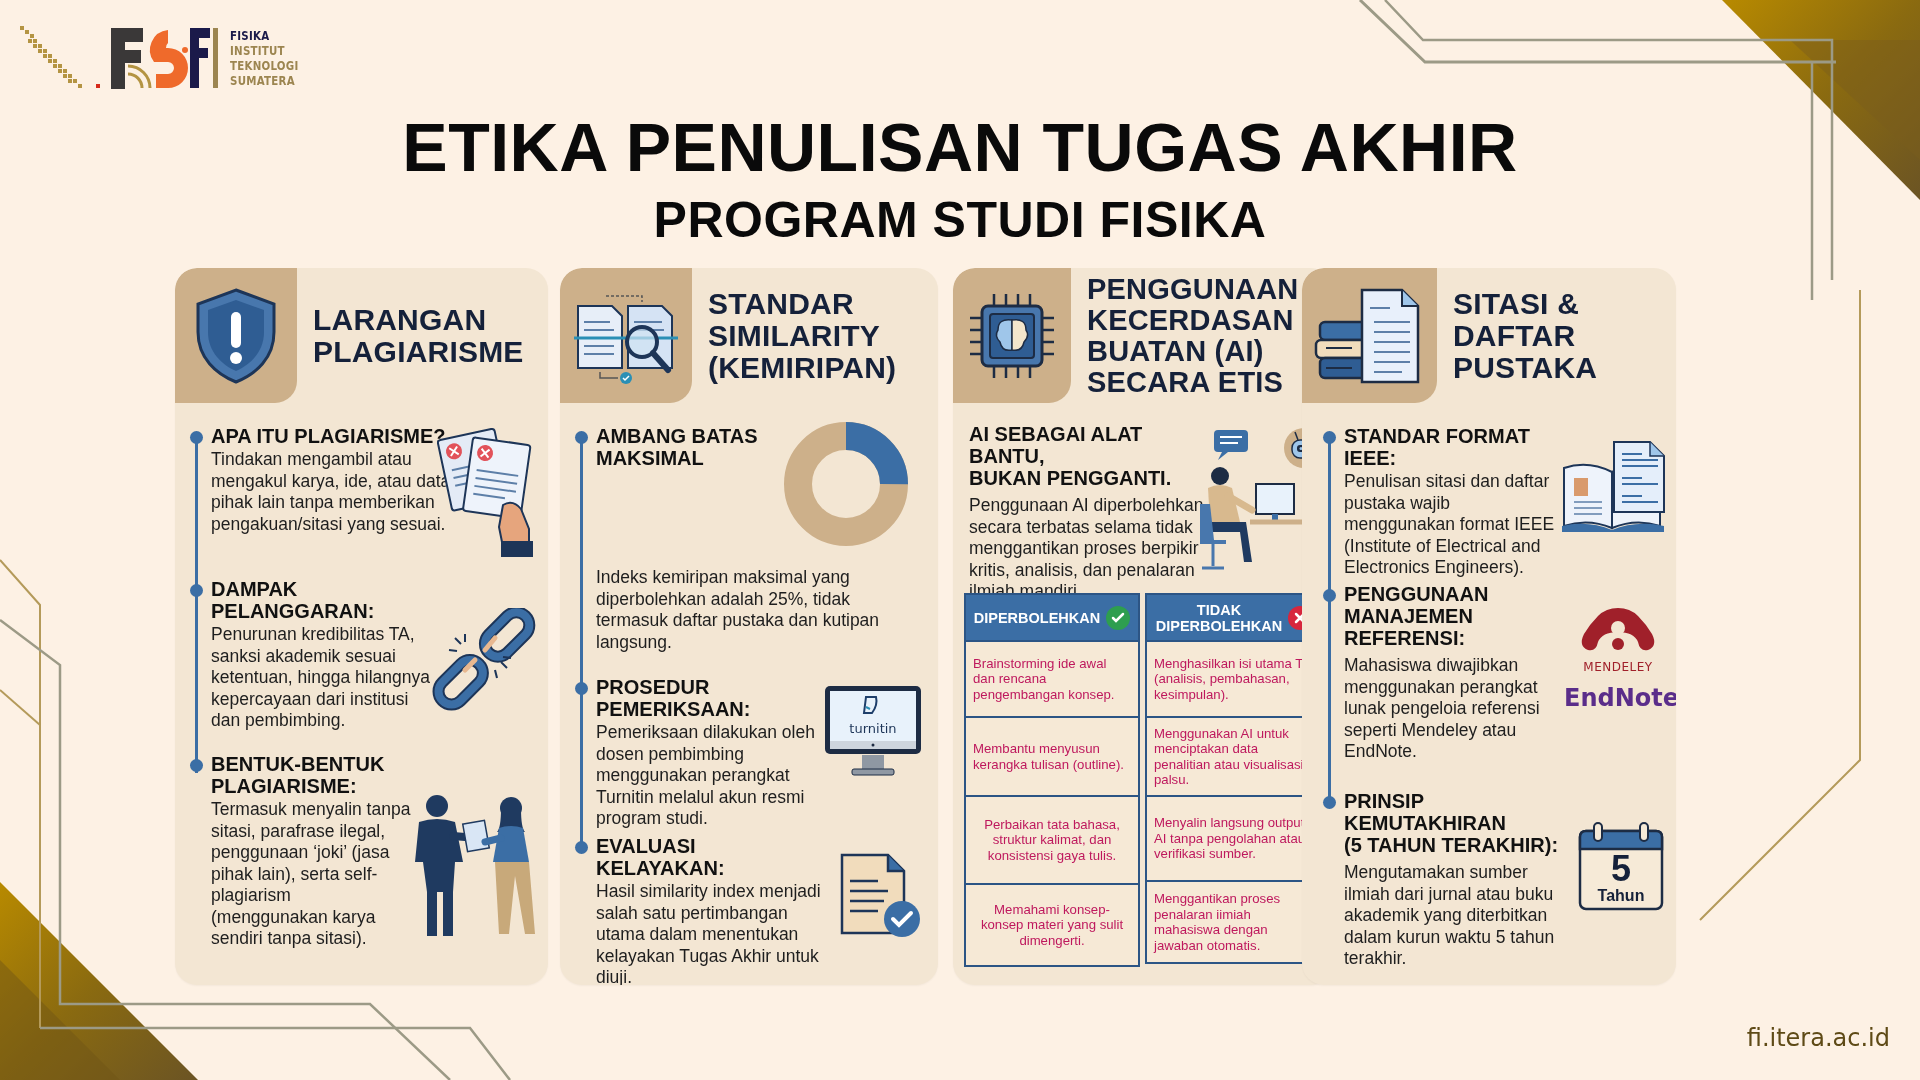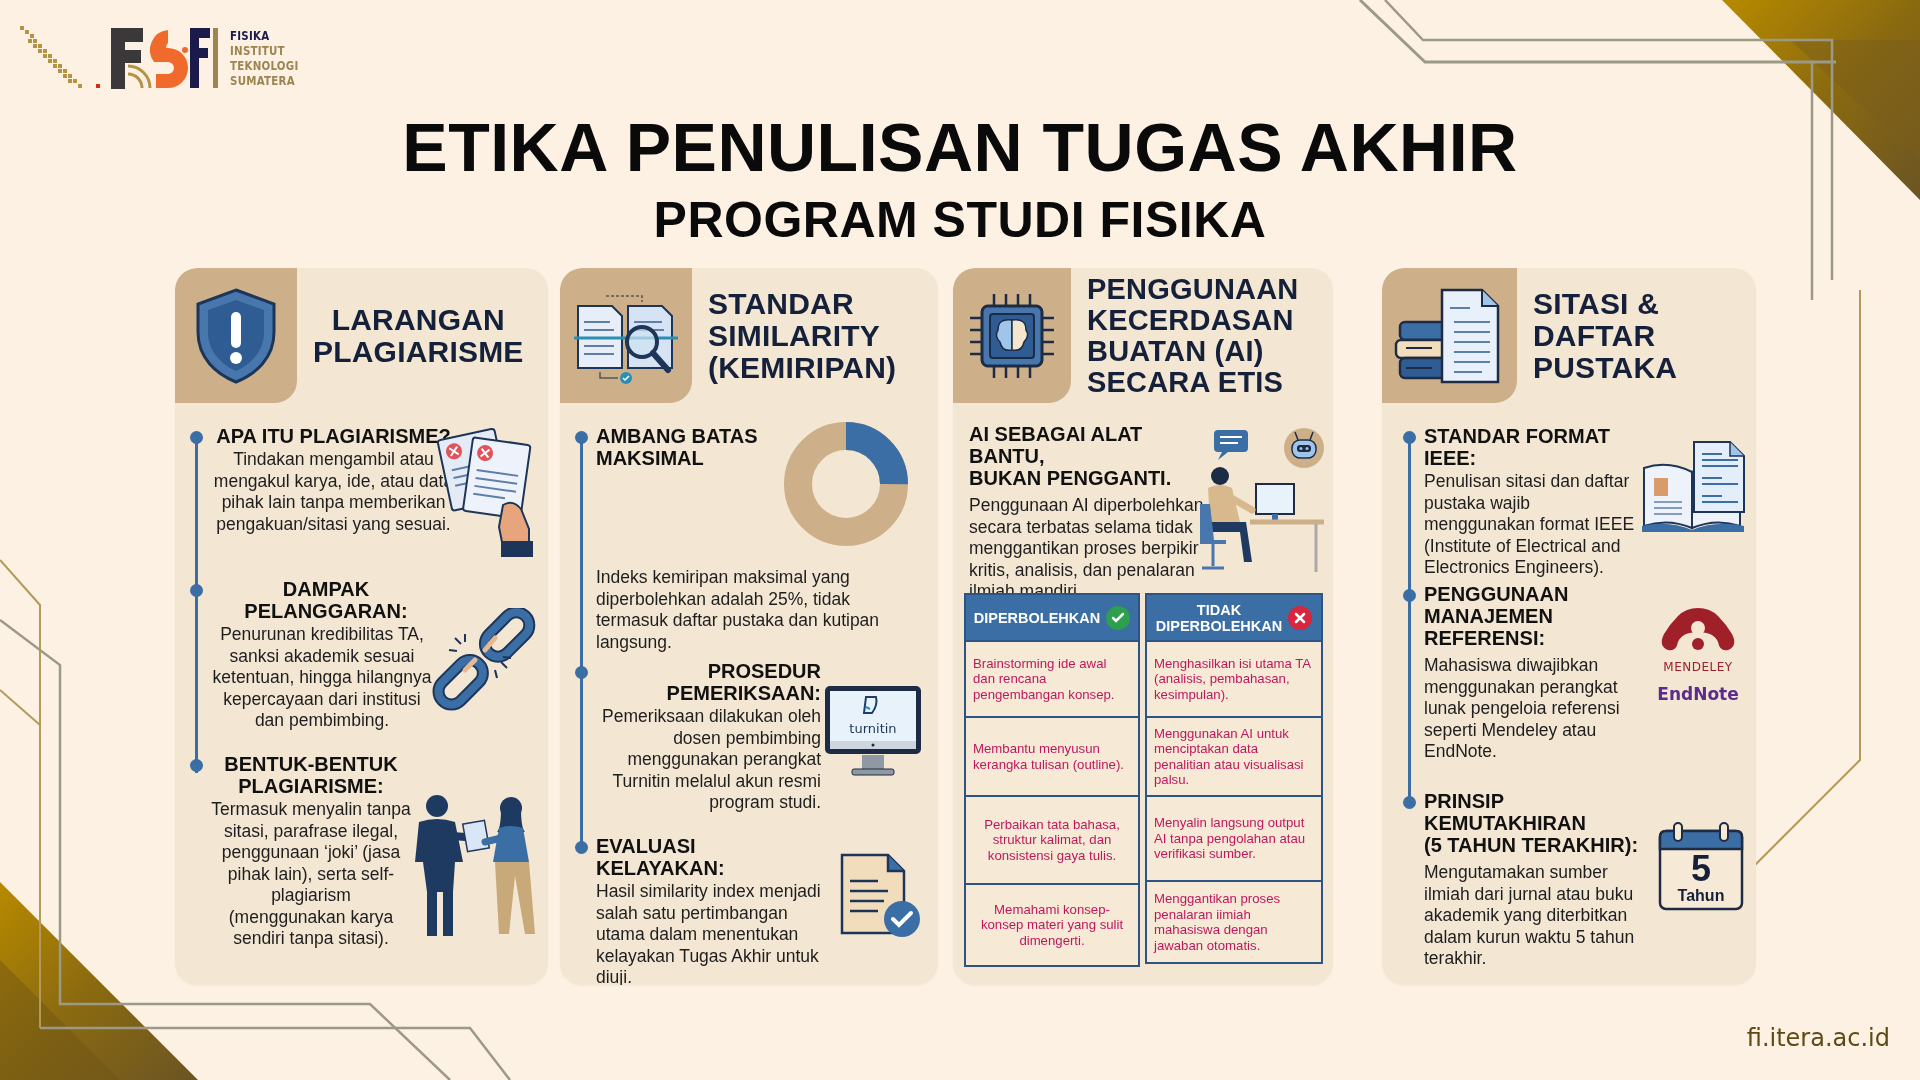--- a/index.html
+++ b/index.html
@@ -140,21 +140,21 @@
     <div class="lx">TEKNOLOGI</div>
     <div class="lx">SUMATERA</div>
   </div>
 </div>
 
 <div class="title">
   <h1>ETIKA PENULISAN TUGAS AKHIR</h1>
   <h2>PROGRAM STUDI FISIKA</h2>
 </div>
 
-<div class="card" style="left:175px; width:373px;text-align:center;">
+<div class="card" style="left:175px; width:373px;">
   <div class="card-head">
     <div class="icon-box">
       <svg width="88" height="100" viewBox="0 0 88 100">
         <path d="M44 4 L82 18 V46 C82 72 64 88 44 96 C24 88 6 72 6 46 V18 Z" fill="#4877ad" stroke="#1d3558" stroke-width="3"></path>
         <path d="M44 14 L72 24 V46 C72 66 58 79 44 85 C30 79 16 66 16 46 V24 Z" fill="#2f5d93"></path>
         <rect x="39" y="26" width="10" height="36" rx="5" fill="#fff"></rect>
         <circle cx="44" cy="72" r="6" fill="#fff"></circle>
       </svg>
     </div>
     <div class="head-title">
@@ -273,21 +273,21 @@
   <div class="section" style="top:157px; width:320px;">
     <span class="dot"></span>
     <div class="sec-title" style="width:170px;">AMBANG BATAS MAKSIMAL</div>
     <div class="sec-body" style="margin-top:98px; width:320px;">Indeks kemiripan maksimal yang diperbolehkan adalah 25%, tidak termasuk daftar pustaka dan kutipan langsung.</div>
   </div>
   <svg class="illus" style="left:222px; top:152px;" width="128" height="128" viewBox="0 0 128 128">
     <circle cx="64" cy="64" r="48" fill="none" stroke="#cdb08a" stroke-width="28"></circle>
     <circle cx="64" cy="64" r="48" fill="none" stroke="#3b6ea5" stroke-width="28" stroke-dasharray="75.4 301.6" transform="rotate(-90 64 64)"></circle>
   </svg>
 
-  <div class="section" style="top:392px; width:225px;text-align:right;">
+  <div class="section" style="top:408px; width:225px;">
     <span class="dot"></span>
     <div class="sec-title">PROSEDUR PEMERIKSAAN:</div>
     <div class="sec-body" style="width:225px;">Pemeriksaan dilakukan oleh dosen pembimbing menggunakan perangkat Turnitin melalul akun resmi program studi.</div>
   </div>
   <svg class="illus" style="left:262px; top:415px;" width="102" height="96" viewBox="0 0 102 96">
     <rect x="3" y="3" width="96" height="68" rx="5" fill="#1d2c44"></rect>
     <rect x="8" y="8" width="86" height="50" fill="#e8f2fb"></rect>
     <rect x="8" y="58" width="86" height="8" fill="#cdd5de"></rect>
     <circle cx="51" cy="62" r="1.5" fill="#1d2c44"></circle>
     <path d="M44 14 h10 q2 8 -4 16 h-8 z" fill="none" stroke="#1d3e6a" stroke-width="2"></path>
@@ -415,21 +415,21 @@
         </span>
       </div>
       <div class="ai-cell" style="height:76px;">Menghasilkan isi utama TA (analisis, pembahasan, kesimpulan).</div>
       <div class="ai-cell" style="height:79px;">Menggunakan AI untuk menciptakan data penalitian atau visualisasi palsu.</div>
       <div class="ai-cell" style="height:85px;">Menyalin langsung output AI tanpa pengolahan atau verifikasi sumber.</div>
       <div class="ai-cell" style="height:82px;">Menggantikan proses penalaran iimiah mahasiswa dengan jawaban otomatis.</div>
     </div>
   </div>
 </div>
 
-<div class="card" style="left:1382px; width:374px;">
+<div class="card" style="left:1302px; width:374px;">
   <div class="card-head">
     <div class="icon-box" style="width:135px;">
       <svg width="116" height="100" viewBox="0 0 116 100">
         <rect x="8" y="36" width="56" height="18" rx="5" fill="#3b6ea5" stroke="#1d2c44" stroke-width="2.5"></rect>
         <rect x="4" y="54" width="60" height="18" rx="5" fill="#f1dcbc" stroke="#1d2c44" stroke-width="2.5"></rect>
         <rect x="8" y="72" width="58" height="20" rx="5" fill="#2f5d93" stroke="#1d2c44" stroke-width="2.5"></rect>
         <g stroke="#1d2c44" stroke-width="2">
             <line x1="14" y1="62" x2="40" y2="62"></line>
             <line x1="14" y1="82" x2="40" y2="82"></line>
           </g>
@@ -491,21 +491,21 @@
     </div>
     <div class="sec-body" style="width:215px; margin-top:6px;">Mahasiswa diwajibkan menggunakan perangkat lunak pengeloia referensi seperti Mendeley atau EndNote.</div>
   </div>
   <div class="illus" style="left:262px; top:340px; width:108px; text-align:center;">
     <svg width="80" height="50" viewBox="0 0 80 50">
       <path d="M10 42 q-10 -4 -4 -16 q6 -10 14 -18 q8 -8 20 -8 q12 0 20 8 q8 8 14 18 q6 12 -4 16 q-8 2 -10 -8 q-4 -10 -20 -10 q-16 0 -20 10 q-2 10 -10 8 z" fill="#a0202a"></path>
       <circle cx="40" cy="20" r="7" fill="#f3e6d3"></circle>
       <circle cx="40" cy="36" r="6" fill="#a0202a"></circle>
     </svg>
     <div style="font-family:'DejaVu Sans', sans-serif; font-size:12px; letter-spacing:0.5px; color:#a0202a; margin-top:-2px;">MENDELEY</div>
-    <div style="font-family:'DejaVu Sans', sans-serif; font-weight:bold; font-size:17px; color:#5a2d8a; margin-top:10px;">EndNote</div>
+    <div style="font-family:'DejaVu Sans', sans-serif; font-weight:bold; font-size:24px; color:#5a2d8a; margin-top:10px;">EndNote</div>
   </div>
 
   <div class="section" style="left:42px; top:522px; width:230px;">
     <span class="dot"></span>
     <div class="sec-title">
       <div>PRINSIP KEMUTAKHIRAN</div>
       <div>(5 TAHUN TERAKHIR):</div>
     </div>
     <div class="sec-body" style="width:215px; margin-top:6px;">Mengutamakan sumber ilmiah dari jurnal atau buku akademik yang diterbitkan dalam kurun waktu 5 tahun terakhir.</div>
   </div>

